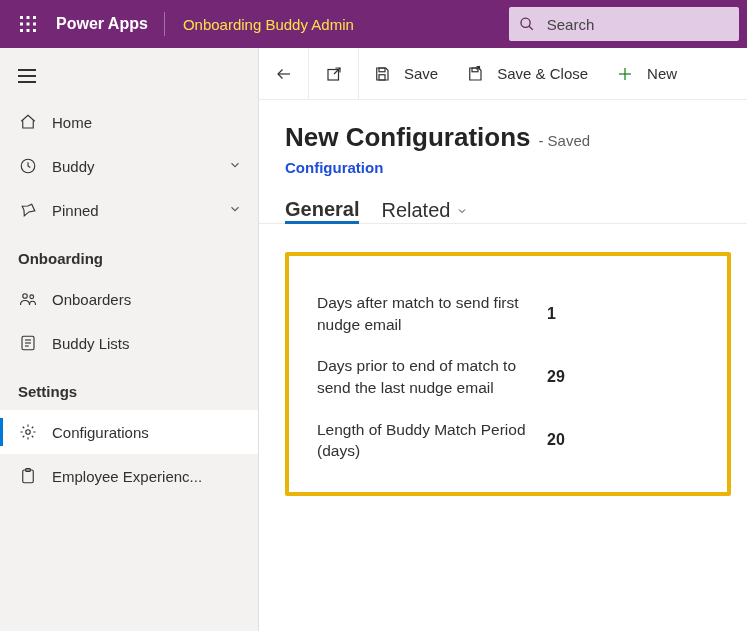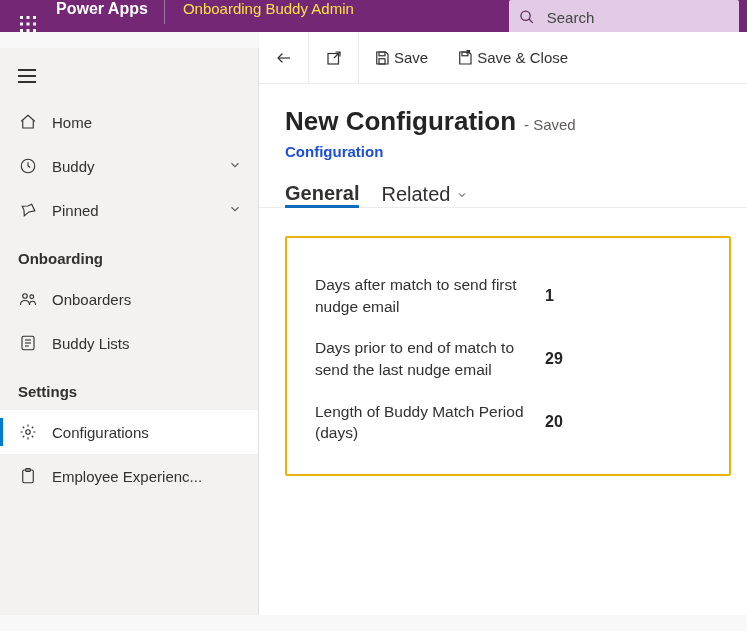--- a/index.html
+++ b/index.html
@@ -7,25 +7,25 @@
     margin: 0;
     font-family: "Segoe UI", Arial, sans-serif;
     font-size: 14px;
     color: #323130;
     background: #f8f8f8;
     width: 747px;
     height: 631px;
     overflow: hidden;
   }
   .topbar {
-    height: 32px;
+    height: 48px;
     background: #742774;
     color: #fff;
     display: flex;
-    align-items: flex-start;
+    align-items: center;
     padding: 0 8px;
   }
   .waffle {
     width: 40px; height: 48px;
     display:flex; align-items:center; justify-content:center;
     cursor:pointer;
   }
   .waffle svg { width:18px; height:18px; fill:#fff; }
   .brand {
     font-size: 16px;
@@ -72,21 +72,20 @@
     height: calc(631px - 48px);
   }
 
   .sidebar {
     width: 259px;
     background: #f3f2f1;
     border-right: 1px solid #e1dfdd;
     display:flex;
     flex-direction:column;
     padding-top: 4px;
-    margin-top: 16px;
   }
   .hamburger {
     height: 48px;
     display:flex;
     align-items:center;
     padding-left: 18px;
     cursor:pointer;
   }
   .hamburger svg { width:18px; height:14px; stroke:#323130; stroke-width:2; }
 
@@ -146,21 +145,21 @@
     height:52px;
     min-width:50px;
     display:flex;
     align-items:center;
     justify-content:center;
     padding: 0 14px;
     border-right:1px solid #edebe9;
     cursor:pointer;
     color:#323130;
     font-size:15px;
-    gap:3px;
+    gap:13px;
   }
   .cmd-btn.noborder { border-right:none; }
   .cmd-btn svg { width:18px; height:18px; fill:none; stroke:#323130; stroke-width:1.6; }
   .cmd-btn.green svg { stroke:#107c10; }
 
   .page-head {
     padding: 22px 26px 4px 26px;
   }
   .page-title {
     font-size: 26px;
@@ -196,21 +195,21 @@
   }
   .tab.active {
     font-weight:600;
     border-bottom: 3px solid #0f6cbd;
     margin-bottom:-1px;
   }
   .tab svg { width:12px; height:12px; fill:none; stroke:#323130; stroke-width:2; }
 
   .form-card {
     margin: 28px 16px 16px 26px;
-    border:2px solid #eab308;
+    border:4px solid #eab308;
     border-radius:2px;
     padding: 18px 28px 28px 28px;
     background:#fff;
   }
   .form-row {
     display:flex;
     align-items:center;
     padding: 18px 0 2px 0;
     gap: 20px;
   }
@@ -371,24 +370,31 @@
       </div>
       <div class="cmd-btn noborder">
         <svg viewBox="0 0 24 24">
             <path d="M5 4 H17 L20 7 V20 H5 Z"></path>
             <rect x="8" y="4" width="8" height="5"></rect>
             <polyline points="14 2 18 2 18 6"></polyline>
             <line x1="18" y1="2" x2="14" y2="6"></line>
           </svg>
         <span>Save &amp; Close</span>
       </div>
+      <div class="cmd-btn noborder green">
+        <svg viewBox="0 0 24 24">
+            <line x1="12" y1="4" x2="12" y2="20"></line>
+            <line x1="4" y1="12" x2="20" y2="12"></line>
+          </svg>
+        <span>New</span>
+      </div>
     </div>
 
     <div class="page-head">
-      <span class="page-title">New Configuration</span>
+      <span class="page-title">New Configurations</span>
       <span class="page-status">- Saved</span>
       <div class="page-subtitle">Configuration</div>
     </div>
 
     <div class="tabs">
       <div class="tab active">
         <span>General</span>
       </div>
       <div class="tab">
         <span>Related</span>

